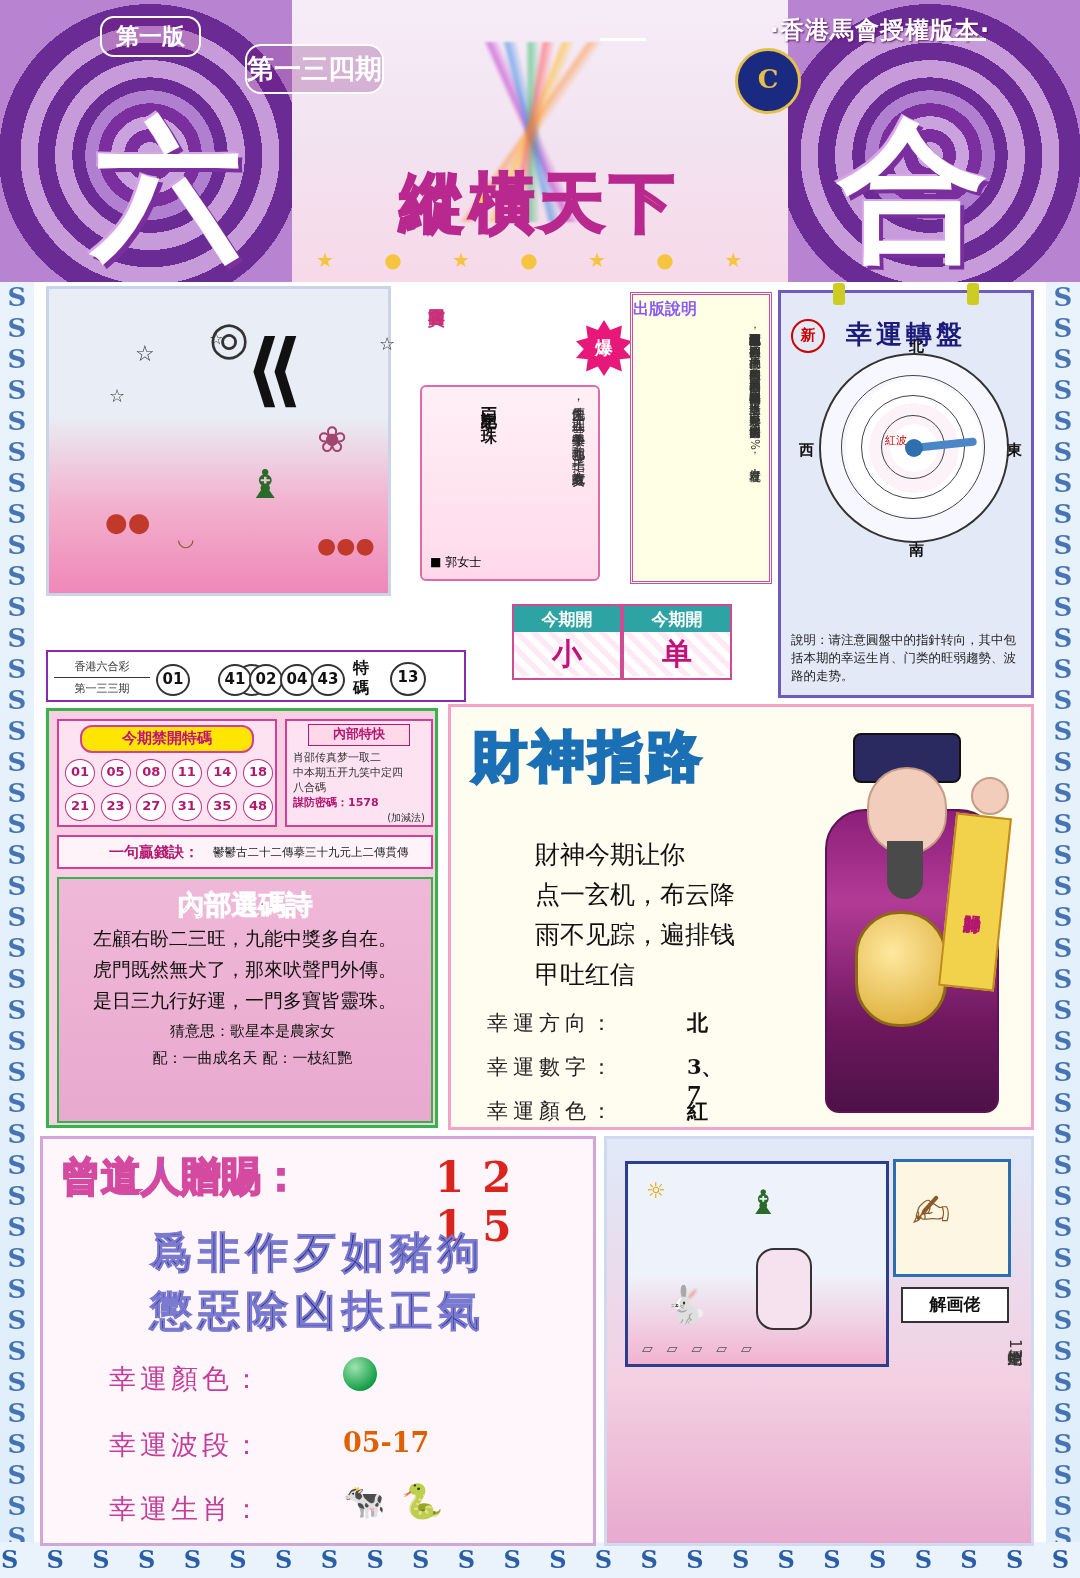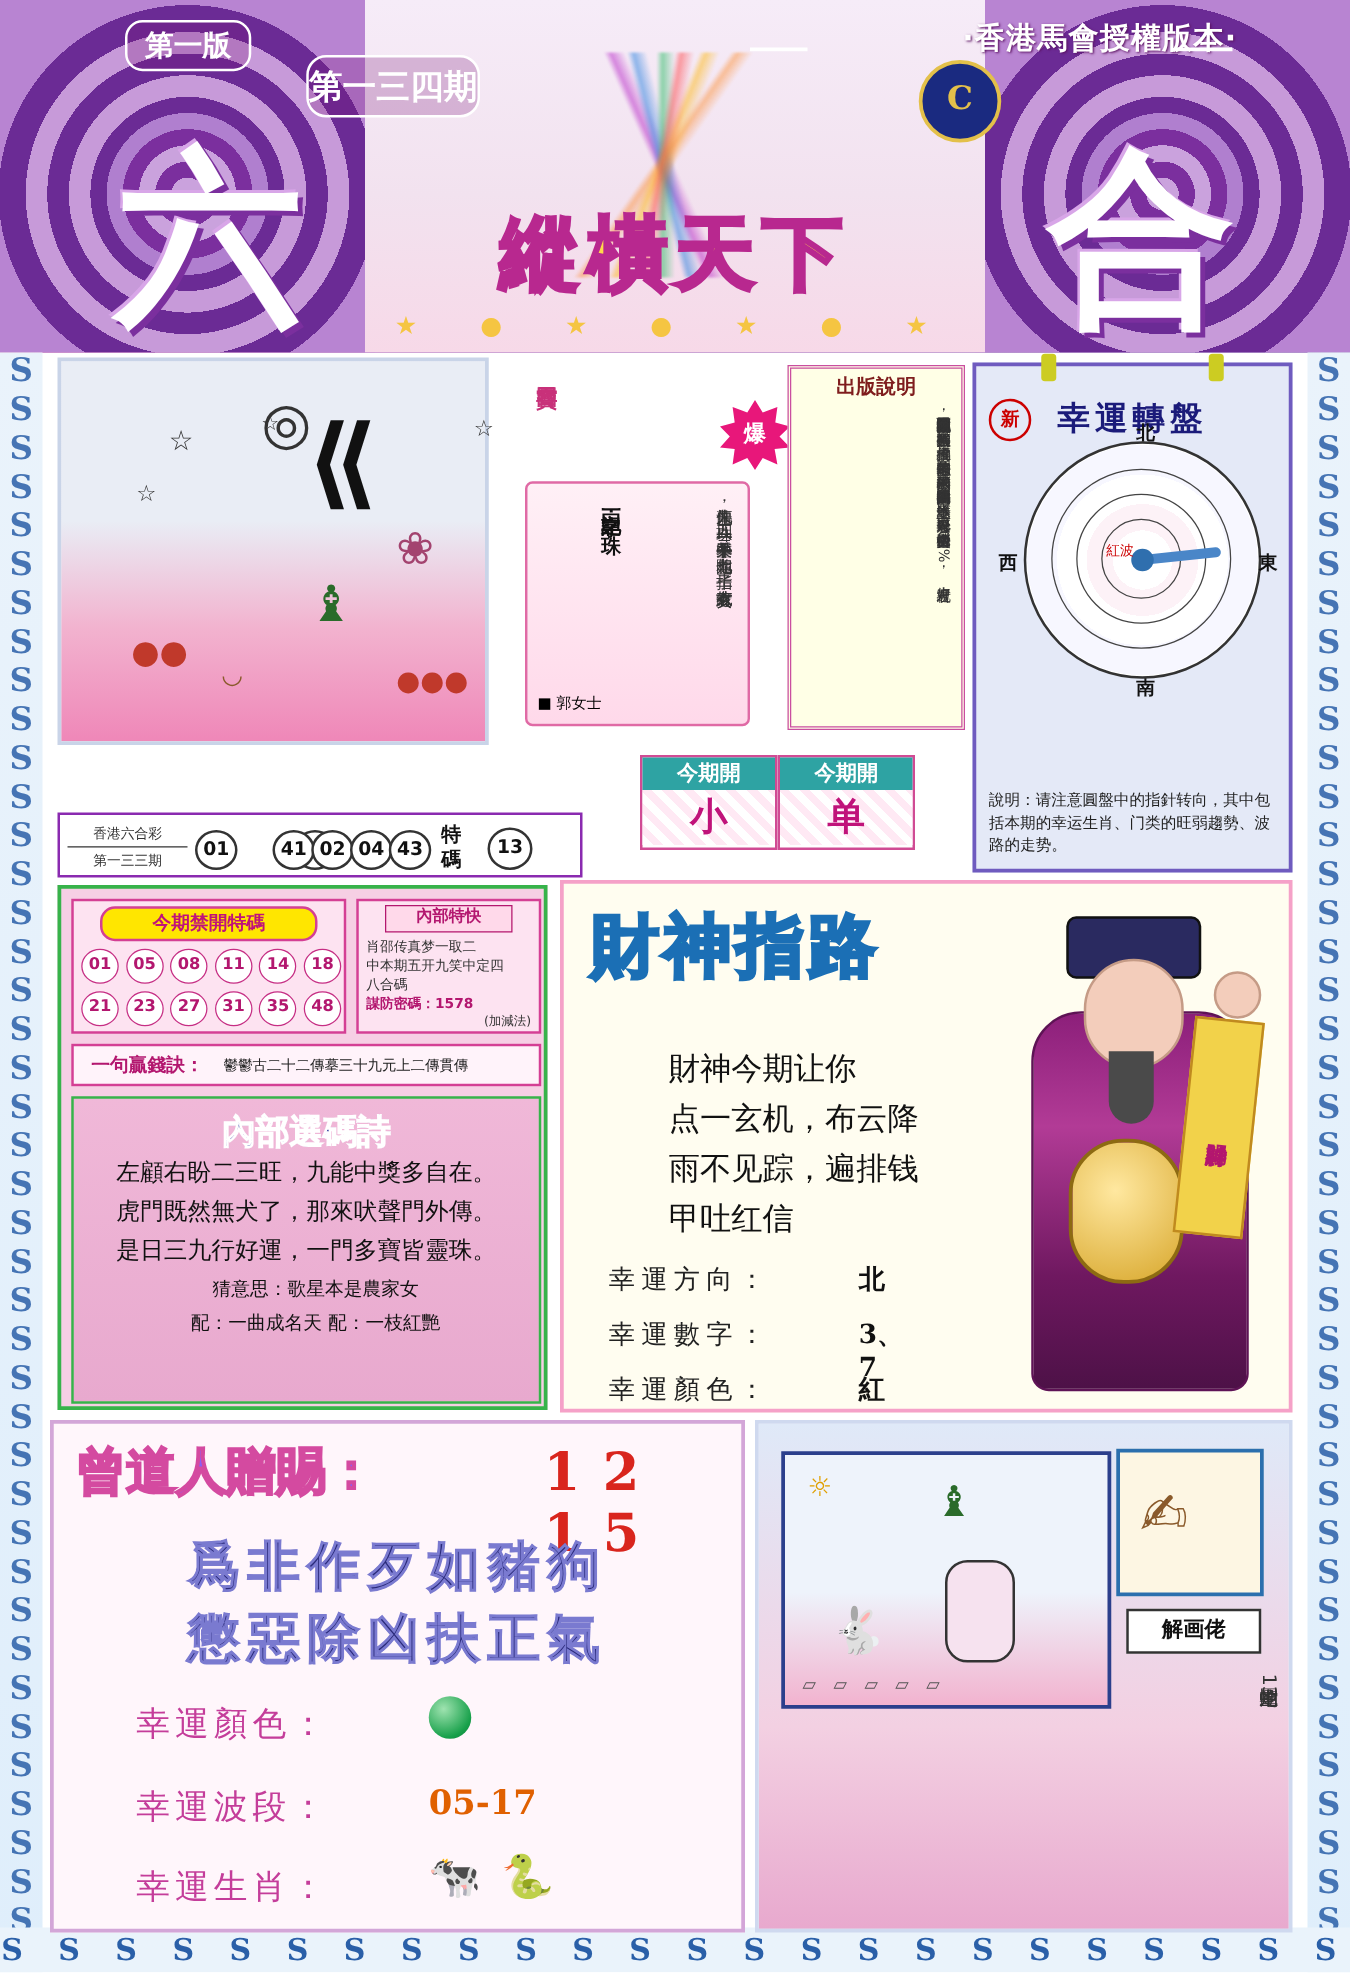--- a/index.html
+++ b/index.html
@@ -67,21 +67,21 @@
   #scroll{left:420px;top:385px;width:180px;height:196px;
      background:linear-gradient(#fff0f6,#ffd9ea);border:2px solid #e06aa5;border-radius:6px;}
   .scroll-text{position:absolute;top:10px;right:10px;writing-mode:vertical-rl;font-size:13px;line-height:20px;color:#333;height:175px;}
   .scroll-big{position:absolute;top:12px;left:56px;writing-mode:vertical-rl;font-size:16px;font-weight:bold;color:#111;}
   .burst{position:absolute;left:576px;top:320px;width:56px;height:56px;background:#e8177a;
      color:#fff;font-size:18px;font-weight:bold;text-align:center;line-height:56px;
      clip-path:polygon(50% 0,61% 18%,82% 10%,79% 32%,100% 38%,85% 52%,100% 68%,78% 70%,82% 92%,61% 83%,50% 100%,39% 83%,18% 92%,21% 70%,0 68%,14% 52%,0 38%,21% 32%,18% 10%,39% 18%);}
 
   
   #pubnote{left:630px;top:292px;width:142px;height:292px;background:#ffffe6;border:3px double #c94ea0;}
-  #pubnote .ttl{position:absolute;top:4px;left:0;width:100%;text-align:center;font-size:16px;font-weight:bold;color:#7f1d1d;}
+  #pubnote .ttl{position:absolute;top:4px;left:0;width:100%;font-size:16px;font-weight:bold;color:#8b5cf6;}
   #pubnote .body{position:absolute;top:30px;left:6px;right:6px;bottom:6px;writing-mode:vertical-rl;
       font-size:11.5px;line-height:16px;color:#333;}
 
   
   #wheel{left:778px;top:290px;width:256px;height:408px;background:#e4e9f7;border:3px solid #6f5bbf;}
   #wheel .wtitle{position:absolute;top:24px;left:0;width:100%;text-align:center;font-size:26px;font-weight:bold;
       color:#1b1b7a;letter-spacing:4px;font-family:"DejaVu Serif",serif;}
   .wnew{position:absolute;left:10px;top:26px;width:30px;height:30px;border-radius:50%;border:2px solid #c00;color:#c00;
       font-size:15px;text-align:center;line-height:28px;font-weight:bold;}
   .dial{position:absolute;left:38px;top:60px;width:186px;height:186px;border-radius:50%;border:2px solid #333;
@@ -118,21 +118,21 @@
   #jinkai .hd{margin:4px auto 0;width:170px;height:24px;border:2px solid #d43f94;border-radius:12px;background:#ffe600;
      color:#c0137a;font-size:15px;font-weight:bold;text-align:center;line-height:22px;}
   .numrow{position:absolute;left:6px;width:208px;display:flex;justify-content:space-between;}
   .numcircle{width:28px;height:26px;border:1.5px solid #c62e84;border-radius:50%;background:#fff;color:#b3176f;
      font-size:13px;font-weight:bold;text-align:center;line-height:24px;}
   #neibu{left:236px;top:8px;width:148px;height:108px;border:2px solid #d43f94;background:#fde3f1;}
   #neibu .hd{margin:3px auto 0;width:100px;height:20px;border:1px solid #b3176f;background:#ffd9ea;color:#b3176f;
      font-size:13px;font-weight:bold;text-align:center;line-height:18px;}
   #neibu .bd{margin:4px 6px;font-size:11px;line-height:15px;color:#333;}
   #yiju{left:8px;top:124px;width:376px;height:34px;border:2px solid #d43f94;background:#fff3fa;}
-  #yiju .k{float:left;width:118px;height:30px;color:#b3176f;font-size:15px;font-weight:bold;text-align:center;line-height:30px;}
+  #yiju .k{float:left;width:118px;height:30px;color:#b3176f;font-size:15px;font-weight:bold;text-align:center;line-height:30px;padding-left:36px;}
   #yiju .v{margin-left:120px;font-size:11.5px;line-height:30px;color:#222;}
   #poem{left:8px;top:166px;width:376px;height:246px;border:2px solid #37b34a;
      background:linear-gradient(#f0b8d8,#e8a9ce);}
   #poem .ttl{text-align:center;font-size:27px;font-weight:bold;color:#2f3fa0;margin-top:8px;
      font-family:"DejaVu Serif",serif;-webkit-text-stroke:1px #fff;}
   #poem .line{text-align:center;font-size:19px;color:#111;line-height:31px;font-family:"DejaVu Serif",serif;}
   #poem .foot{text-align:center;font-size:15px;color:#111;line-height:23px;margin-top:4px;padding-left:15px;}
 
   
   #caishen{left:448px;top:704px;width:586px;height:426px;border:3px solid #f5a1c8;background:#fffdf0;}

